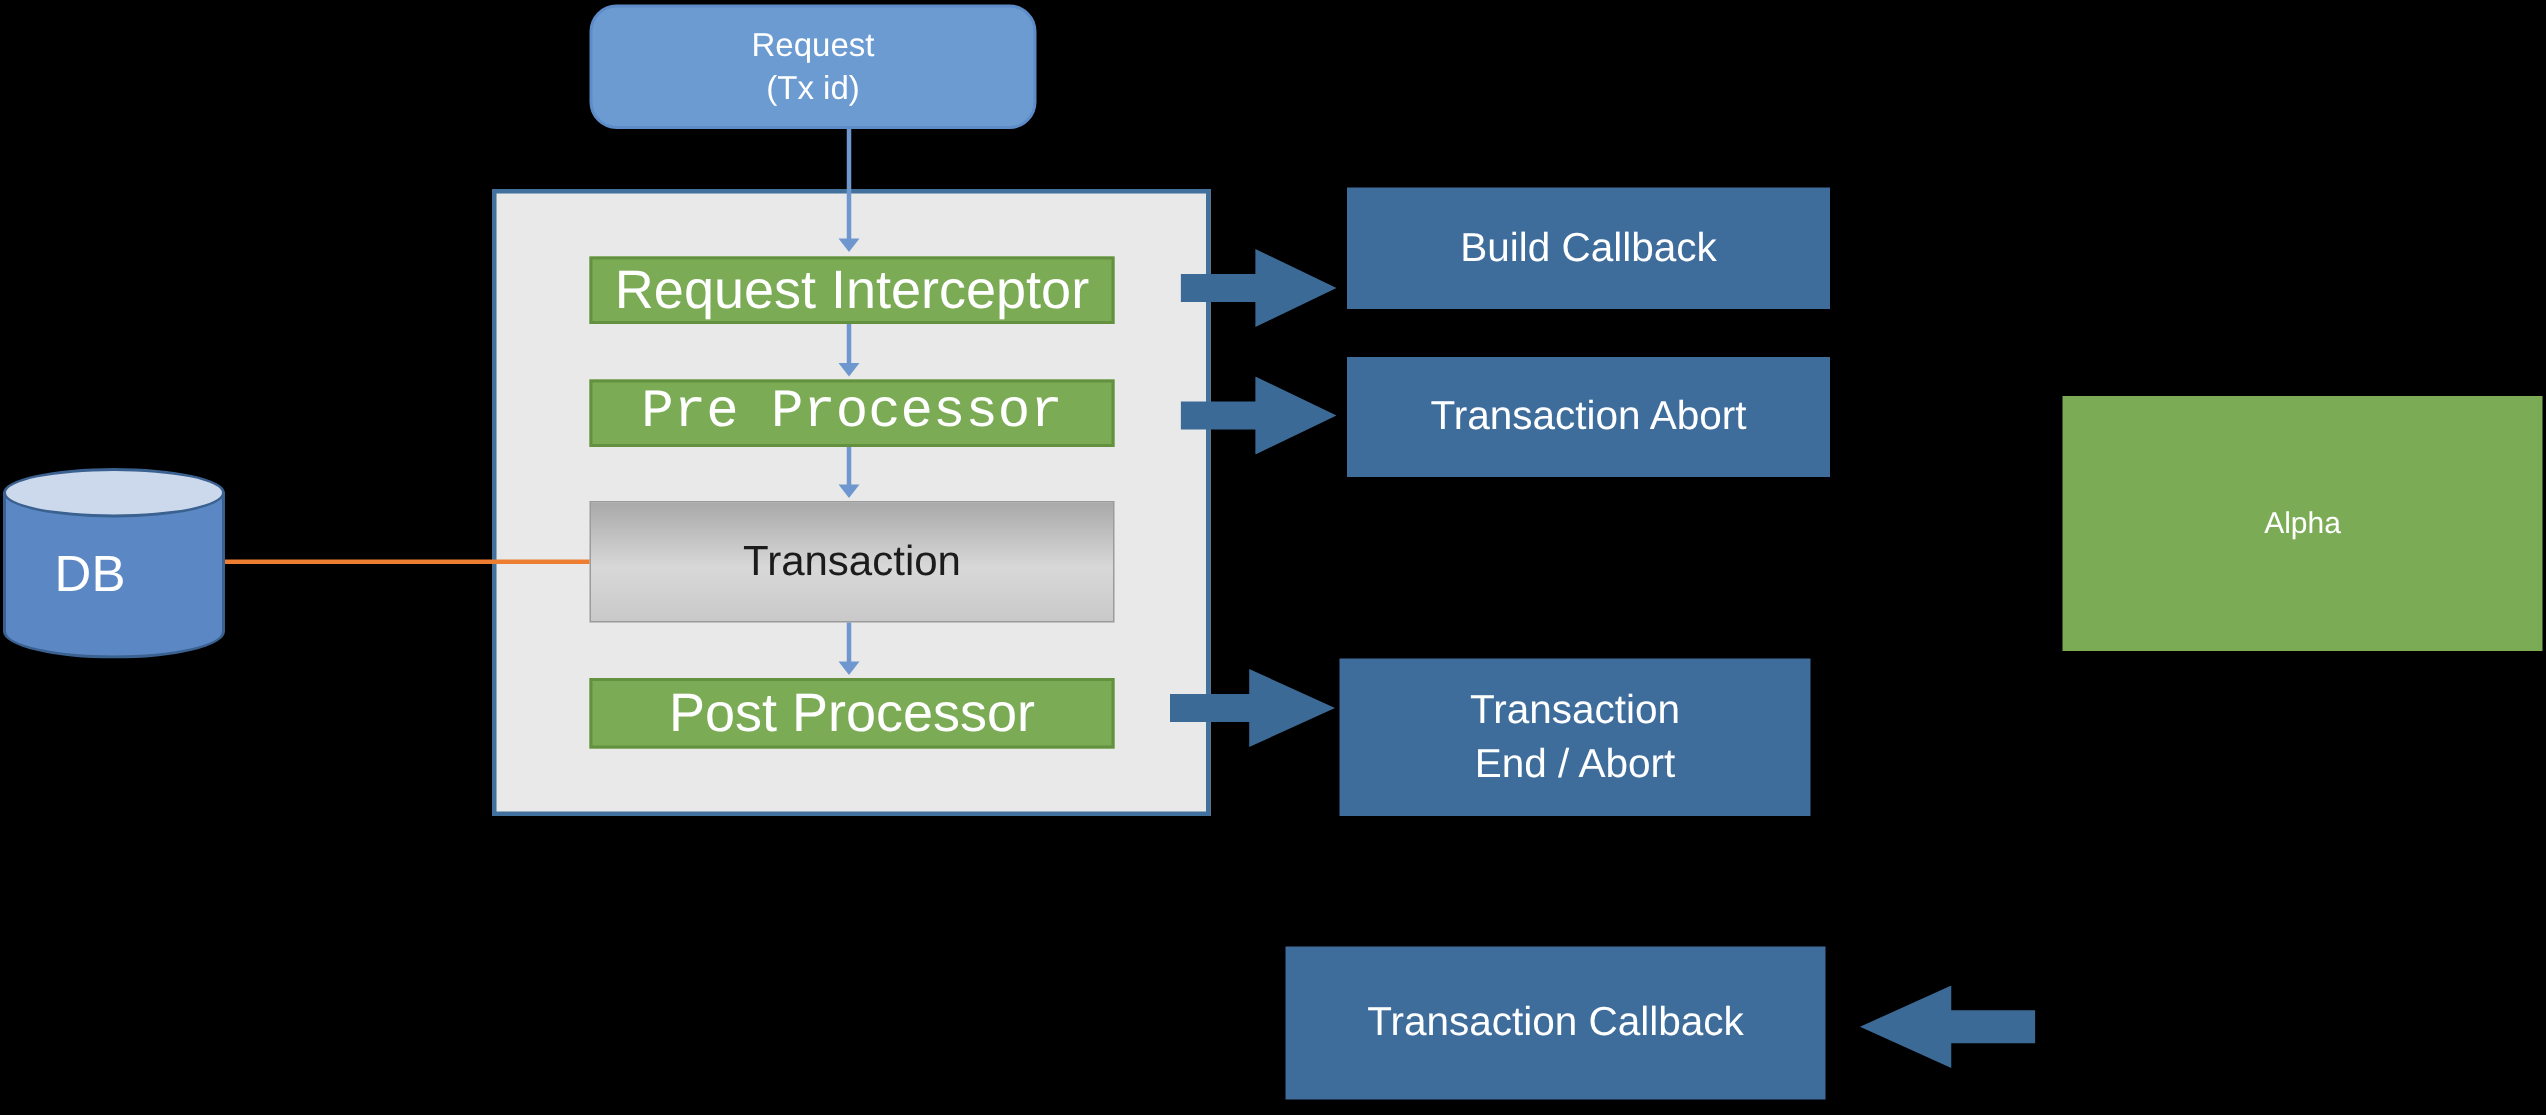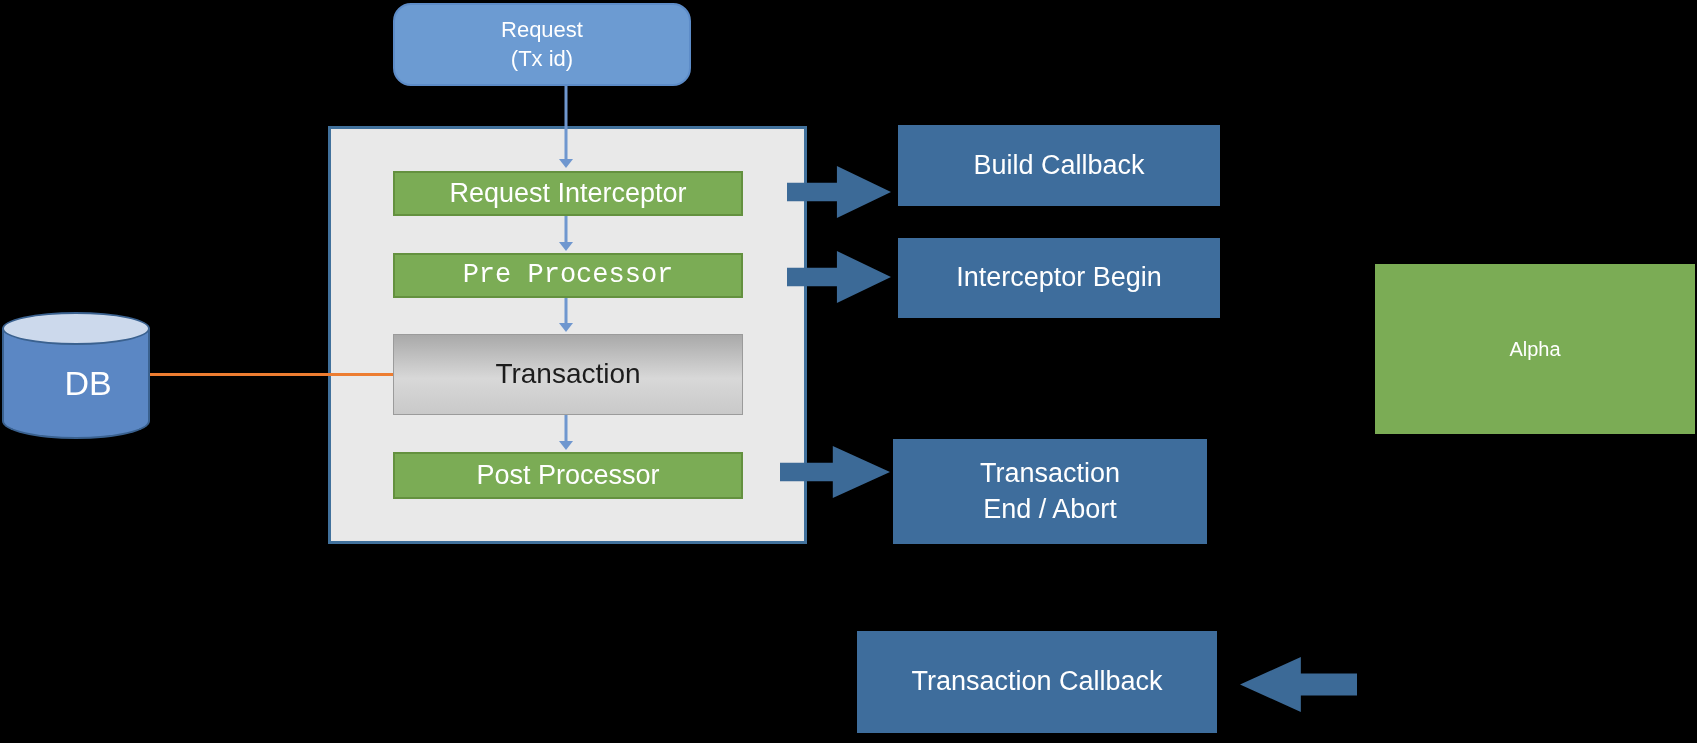--- a/index.html
+++ b/index.html
@@ -36,21 +36,21 @@
     left: 328px; top: 126px; width: 479px; height: 418px;
     background: var(--panel-fill);
     border: 3px solid var(--panel-border);
     box-sizing: border-box;
   }
   
   .stage {
     background: var(--green-fill);
     border: 2px solid var(--green-border);
     color: var(--text-light);
-    font-size: 27px;
+    font-size: 36px;
   }
   .stage-interceptor { left: 393px; top: 171px; width: 350px; height: 45px; }
   .stage-pre        { left: 393px; top: 253px; width: 350px; height: 45px; font-family: Liberation Mono, monospace; }
   .stage-post       { left: 393px; top: 452px; width: 350px; height: 47px; }
   
   .transaction {
     left: 393px; top: 334px; width: 350px; height: 81px;
     background: linear-gradient(to bottom, var(--gray-top) 0%, var(--gray-mid) 55%, var(--gray-bottom) 100%);
     border: 1px solid var(--transaction-border);
     color: var(--text-dark);
@@ -124,21 +124,20 @@
     background: var(--cylinder-top);
     border: 2px solid var(--cylinder-border);
     border-radius: 50%;
     box-sizing: border-box;
   }
   .db-label {
     position: absolute; left: 0; top: 52px; width: 116px;
     text-align: center;
     color: var(--text-light);
     font-size: 34px;
-    padding-left: 28px;
   }
 </style>
 </head>
 <body>
 
 <div class="canvas">
 
   <div class="node request">Request
 (Tx id)</div>
 
@@ -165,21 +164,21 @@
     <div class="stem"></div>
     <div class="head"></div>
   </div>
 
   <div class="block-arrow right ba1"></div>
   <div class="block-arrow right ba2"></div>
   <div class="block-arrow right ba3"></div>
   <div class="block-arrow left ba4"></div>
 
   <div class="node action action-build">Build Callback</div>
-  <div class="node action action-begin">Interceptor Begin</div>
+  <div class="node action action-begin">Transaction Abort</div>
   <div class="node action action-end">Transaction
 End / Abort</div>
   <div class="node action action-callback">Transaction Callback</div>
 
   <div class="node alpha">Alpha</div>
 
   <div class="orange-connector"></div>
   <div class="db-group">
     <div class="db-body"></div>
     <div class="db-top"></div>

